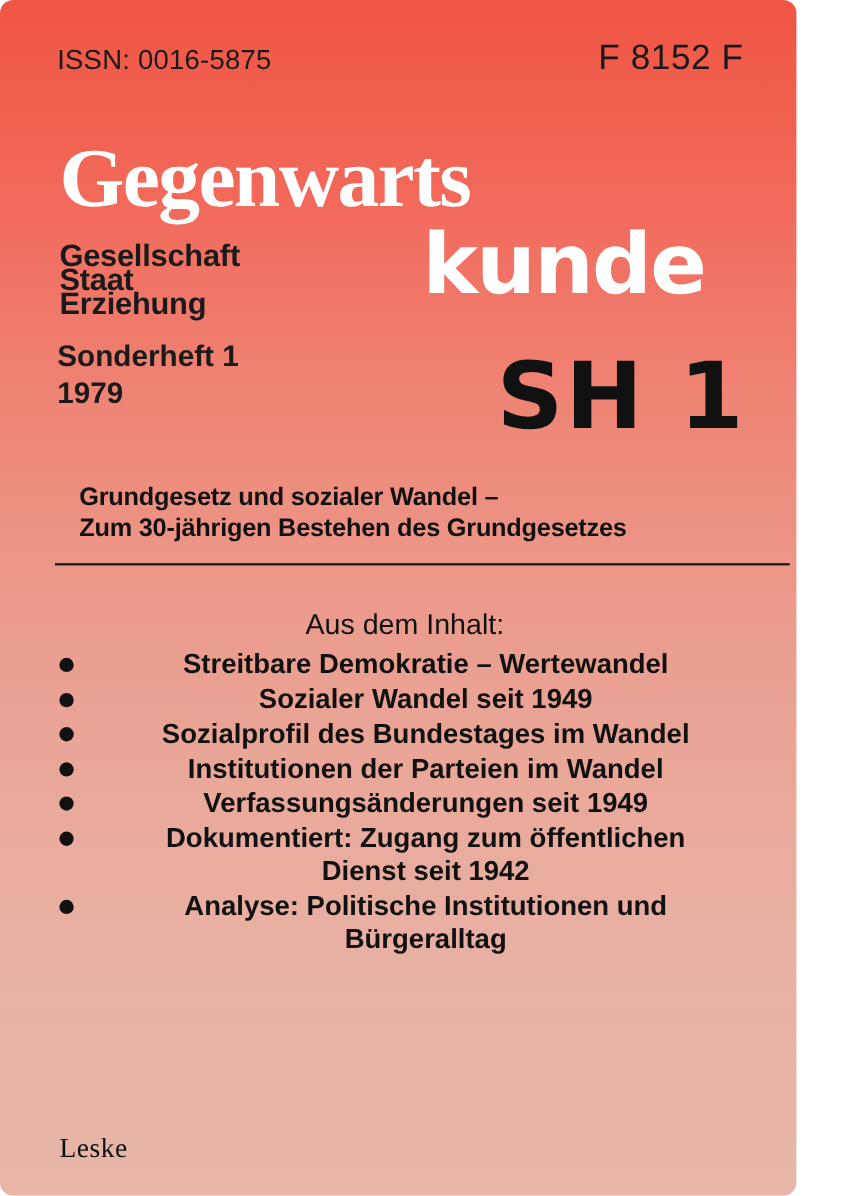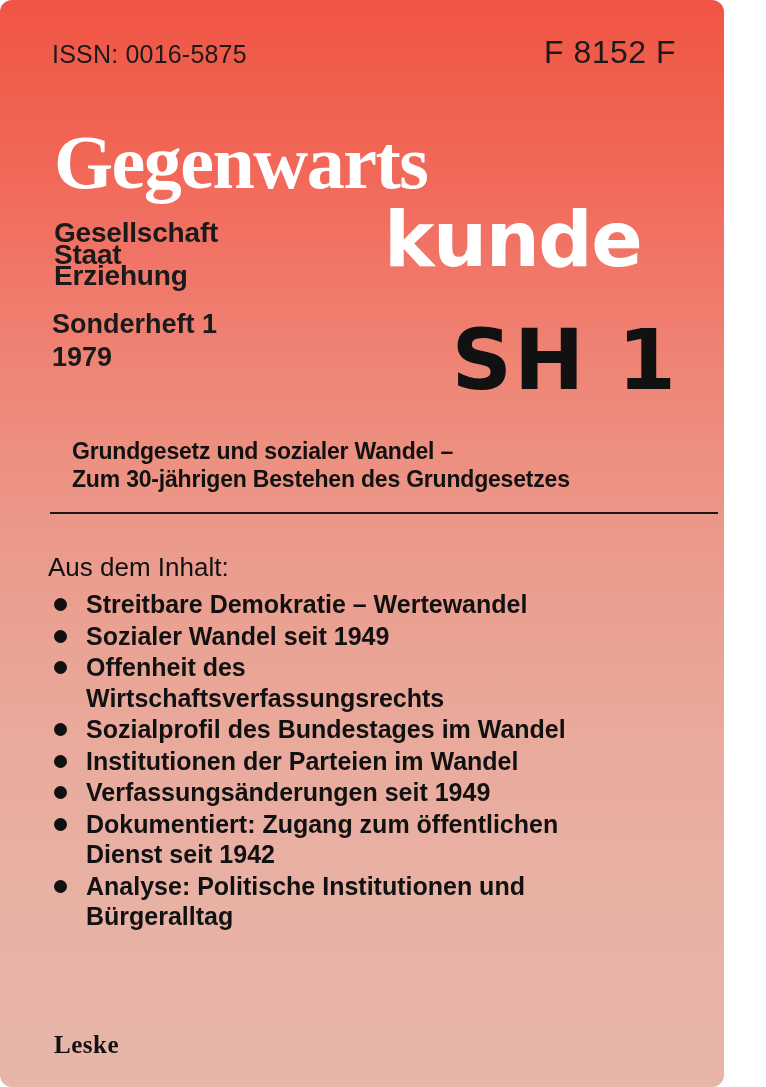--- a/index.html
+++ b/index.html
@@ -139,20 +139,21 @@
     width: 668px;
     height: 2px;
     background: #1a1a1a;
   }
 
   .contents {
     position: absolute;
     top: 552px;
     left: 48px;
     right: 36px;
+    text-align: center;
   }
   .contents-title {
     font-size: 26px;
     color: #111111;
     margin-bottom: 6px;
   }
   ul.toc {
     list-style: none;
     margin: 0;
     padding: 0;
@@ -180,21 +181,20 @@
   }
 
   .publisher {
     position: absolute;
     left: 54px;
     bottom: 28px;
     font-size: 25px;
     color: #111111;
     font-family: "Liberation Serif", serif;
     letter-spacing: 0.5px;
-    font-weight: bold;
   }
 </style>
 </head>
 <body>
 
 <div class="cover">
 
   <div class="top-row">
     <div class="issn">ISSN: 0016-5875</div>
     <div class="code">F 8152 F</div>
@@ -231,25 +231,20 @@
       <li>
         <span class="bullet"></span>
         <span>Streitbare Demokratie – Wertewandel</span>
       </li>
       <li>
         <span class="bullet"></span>
         <span>Sozialer Wandel seit 1949</span>
       </li>
       <li>
         <span class="bullet"></span>
-        <span>Offenheit des</span>
-        <span class="l2">Wirtschaftsverfassungsrechts</span>
-      </li>
-      <li>
-        <span class="bullet"></span>
         <span>Sozialprofil des Bundestages im Wandel</span>
       </li>
       <li>
         <span class="bullet"></span>
         <span>Institutionen der Parteien im Wandel</span>
       </li>
       <li>
         <span class="bullet"></span>
         <span>Verfassungsänderungen seit 1949</span>
       </li>

